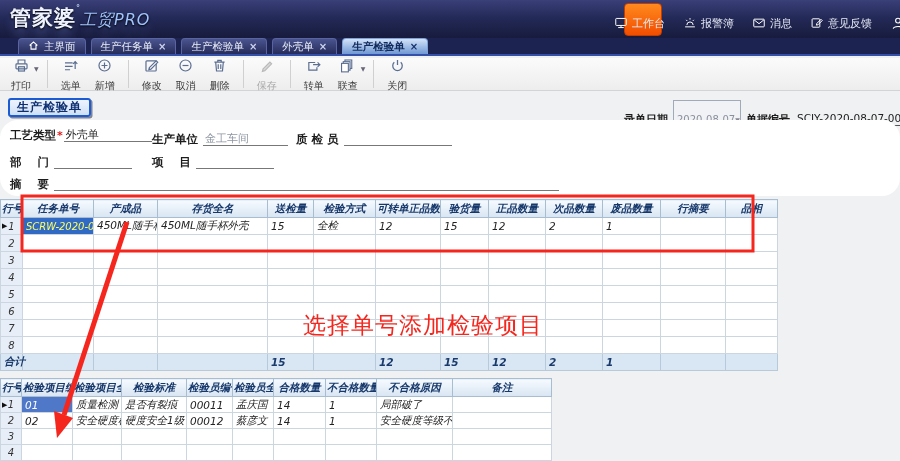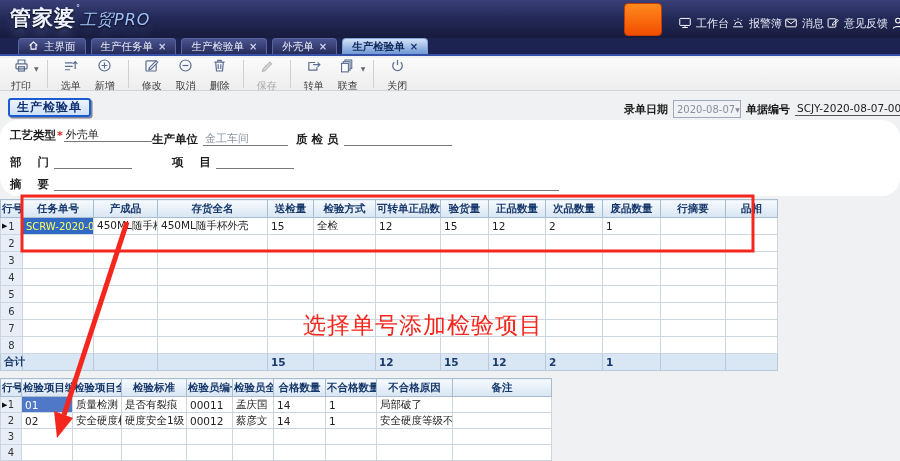--- a/index.html
+++ b/index.html
@@ -14,21 +14,21 @@
     text-shadow:0 1px 2px #000, 0 10px 8px rgba(140,170,255,.22); }
   .logo-tm { font-size:8px; color:#cfe0ff; vertical-align:top; }
   .logo-sub { font-size:16px; font-style:italic; font-weight:normal; color:#9fc4ff;
     letter-spacing:1px; text-shadow:0 1px 2px #000, 0 10px 8px rgba(140,170,255,.2); }
   .app-badge { position:absolute; left:624px; top:3px; width:38px; height:33px; border-radius:4px;
     background:linear-gradient(180deg,#ff8a1e,#f24d00); border:1px solid #c33c00;
     display:flex; flex-direction:column; align-items:center; justify-content:center; color:#fff; cursor:pointer; }
   .app-badge .qr { font-size:11px; font-weight:bold; line-height:11px; }
   .app-badge .t1 { font-size:7px; line-height:8px;margin-top:48px; }
   .app-badge .t2 { font-size:6px; line-height:7px; color:#ffe9c9; }
-  .topnav { position:absolute; right:8px; top:0; height:46px; display:flex; align-items:center; gap:2px; }
+  .topnav { position:absolute; right:8px; top:0; height:46px; display:flex; align-items:center; gap:18px; }
   .navitem { display:flex; align-items:center; gap:4px; color:#e8ecf8; font-size:11px; cursor:pointer; white-space:nowrap; }
   .navitem svg { display:block; }
   .nav-partial { width:10px; height:16px; overflow:hidden; margin-right:-8px; }
 
   
   .tabbar { position:absolute; left:0; top:38px; width:900px; height:18px; background:#1d2350;
     border-bottom:2px solid #3450a8; display:flex; align-items:flex-end; padding-left:18px; gap:5px; }
   .tab { height:16px; display:flex; align-items:center; gap:5px; padding:0 9px;
     background:linear-gradient(180deg,#4a548f,#262c5a); border:1px solid #5a64a0; border-bottom:none;
     border-radius:4px 4px 0 0; color:#e8ecf8; font-size:10.5px; cursor:pointer; white-space:nowrap; }
@@ -47,35 +47,35 @@
   .tdrop { font-size:6px; color:#667; margin:-12px 2px 0 -4px; cursor:pointer; }
   .tsep { width:1px; height:28px; background:#d0d0d0; margin:0 6px; }
 
   
   .doc-title { position:absolute; left:8px; top:98px; height:19px; padding:0 7px;
     display:flex; align-items:center; border:2px solid #1b5cd5; border-radius:3px;
     background:linear-gradient(180deg,#eef4ff,#cfe0f5); box-shadow:1.5px 1.5px 0 rgba(40,40,60,.55);
     font-size:12px; font-weight:bold; color:#0d2f70; letter-spacing:1px; }
   .daterow { position:absolute; left:624px; top:100px; display:flex; align-items:center; gap:5px; white-space:nowrap; }
   .flabel { font-size:11px; font-weight:bold; color:#1c1c1c; }
-  .datebox { width:68px; height:16px; border:1px solid #a0aab8; background:#f0f2f5; padding:8px 3px;
+  .datebox { width:68px; height:16px; border:1px solid #a0aab8; background:#f0f2f5; padding:18px 3px;
     display:flex; align-items:center; justify-content:space-between; font-size:10px; color:#8a909c; cursor:pointer; }
   .datebox .dd { font-size:6px; color:#889; }
   .docno { font-size:10.5px; color:#222; border-bottom:1px solid #555; padding:0 2px 1px 2px; min-width:128px; }
 
   
   .formarea { position:absolute; left:0; top:120px; width:900px; height:76px; background:#fff;border-radius:18px; }
   .fitem { position:absolute; display:flex; align-items:flex-end; white-space:pre; }
   .flbl { font-size:11.5px; font-weight:bold; color:#1c1c1c; line-height:14px; }
   .req { color:#e02020; font-size:11px; font-weight:bold; margin:0 1px; }
   .fval { border-bottom:1px solid #777; height:15px; font-size:11px; color:#222; padding:0 2px; }
   .fval.grey { color:#8f96a4; }
 
   
-  table.grid { border-collapse:collapse; table-layout:fixed; background:#737373; }
+  table.grid { border-collapse:collapse; table-layout:fixed; background:#737373;font-style:italic; }
   .grid th, .grid td { border:1px solid #ccd6e0; overflow:hidden; white-space:nowrap; }
   .grid th { background:linear-gradient(180deg,#f6faff,#d8e5f2); border-color:#a9bdd0;
     font-size:10.5px; font-weight:bold; color:#17386b; height:18px; text-align:center; padding:0 1px; }
   .grid td { height:17px; font-size:10.5px; color:#222; padding:0 3px; text-align:left; background:#fff; }
   .grid td.rownum { background:#e7eef7; text-align:center; color:#333; font-size:10px; position:relative; }
   .grid td.rownum .marker { position:absolute; left:1px; top:4px; font-size:7px; color:#111; }
   .sel-main { background:#316ac5 !important; color:#ffff5e !important; font-size:10px !important; }
   .sel-sub  { background:#4f79c8 !important; color:#ffffff !important; }
   tr.total td { background:#d9e7f5; font-weight:bold; color:#1a3a6b; border-color:#b8c9da; }
   .main-grid { position:absolute; left:0; top:199px; width:778px; }
@@ -267,21 +267,21 @@
     </div>
     <div class="fitem" style="left:152px; top:7px;">
       <span class="flbl">生产单位</span>&nbsp;<span class="fval grey" style="width:85px;">金工车间</span>
     </div>
     <div class="fitem" style="left:10px; top:30px;">
       <span class="flbl">部    门</span>&nbsp;<span class="fval" style="width:78px;"></span>
     </div>
     <div class="fitem" style="left:296px; top:7px;">
       <span class="flbl">质 检 员</span>&nbsp;<span class="fval" style="width:108px;"></span>
     </div>
-    <div class="fitem" style="left:152px; top:30px;margin-left:20px;">
+    <div class="fitem" style="left:152px; top:30px;">
       <span class="flbl">项    目</span>&nbsp;<span class="fval" style="width:78px;"></span>
     </div>
     <div class="fitem" style="left:10px; top:52px;">
       <span class="flbl">摘    要</span>&nbsp;<span class="fval" style="width:505px;"></span>
     </div>
   </div>
 
   <table class="grid main-grid">
     <colgroup>
       <col style="width:22px">

